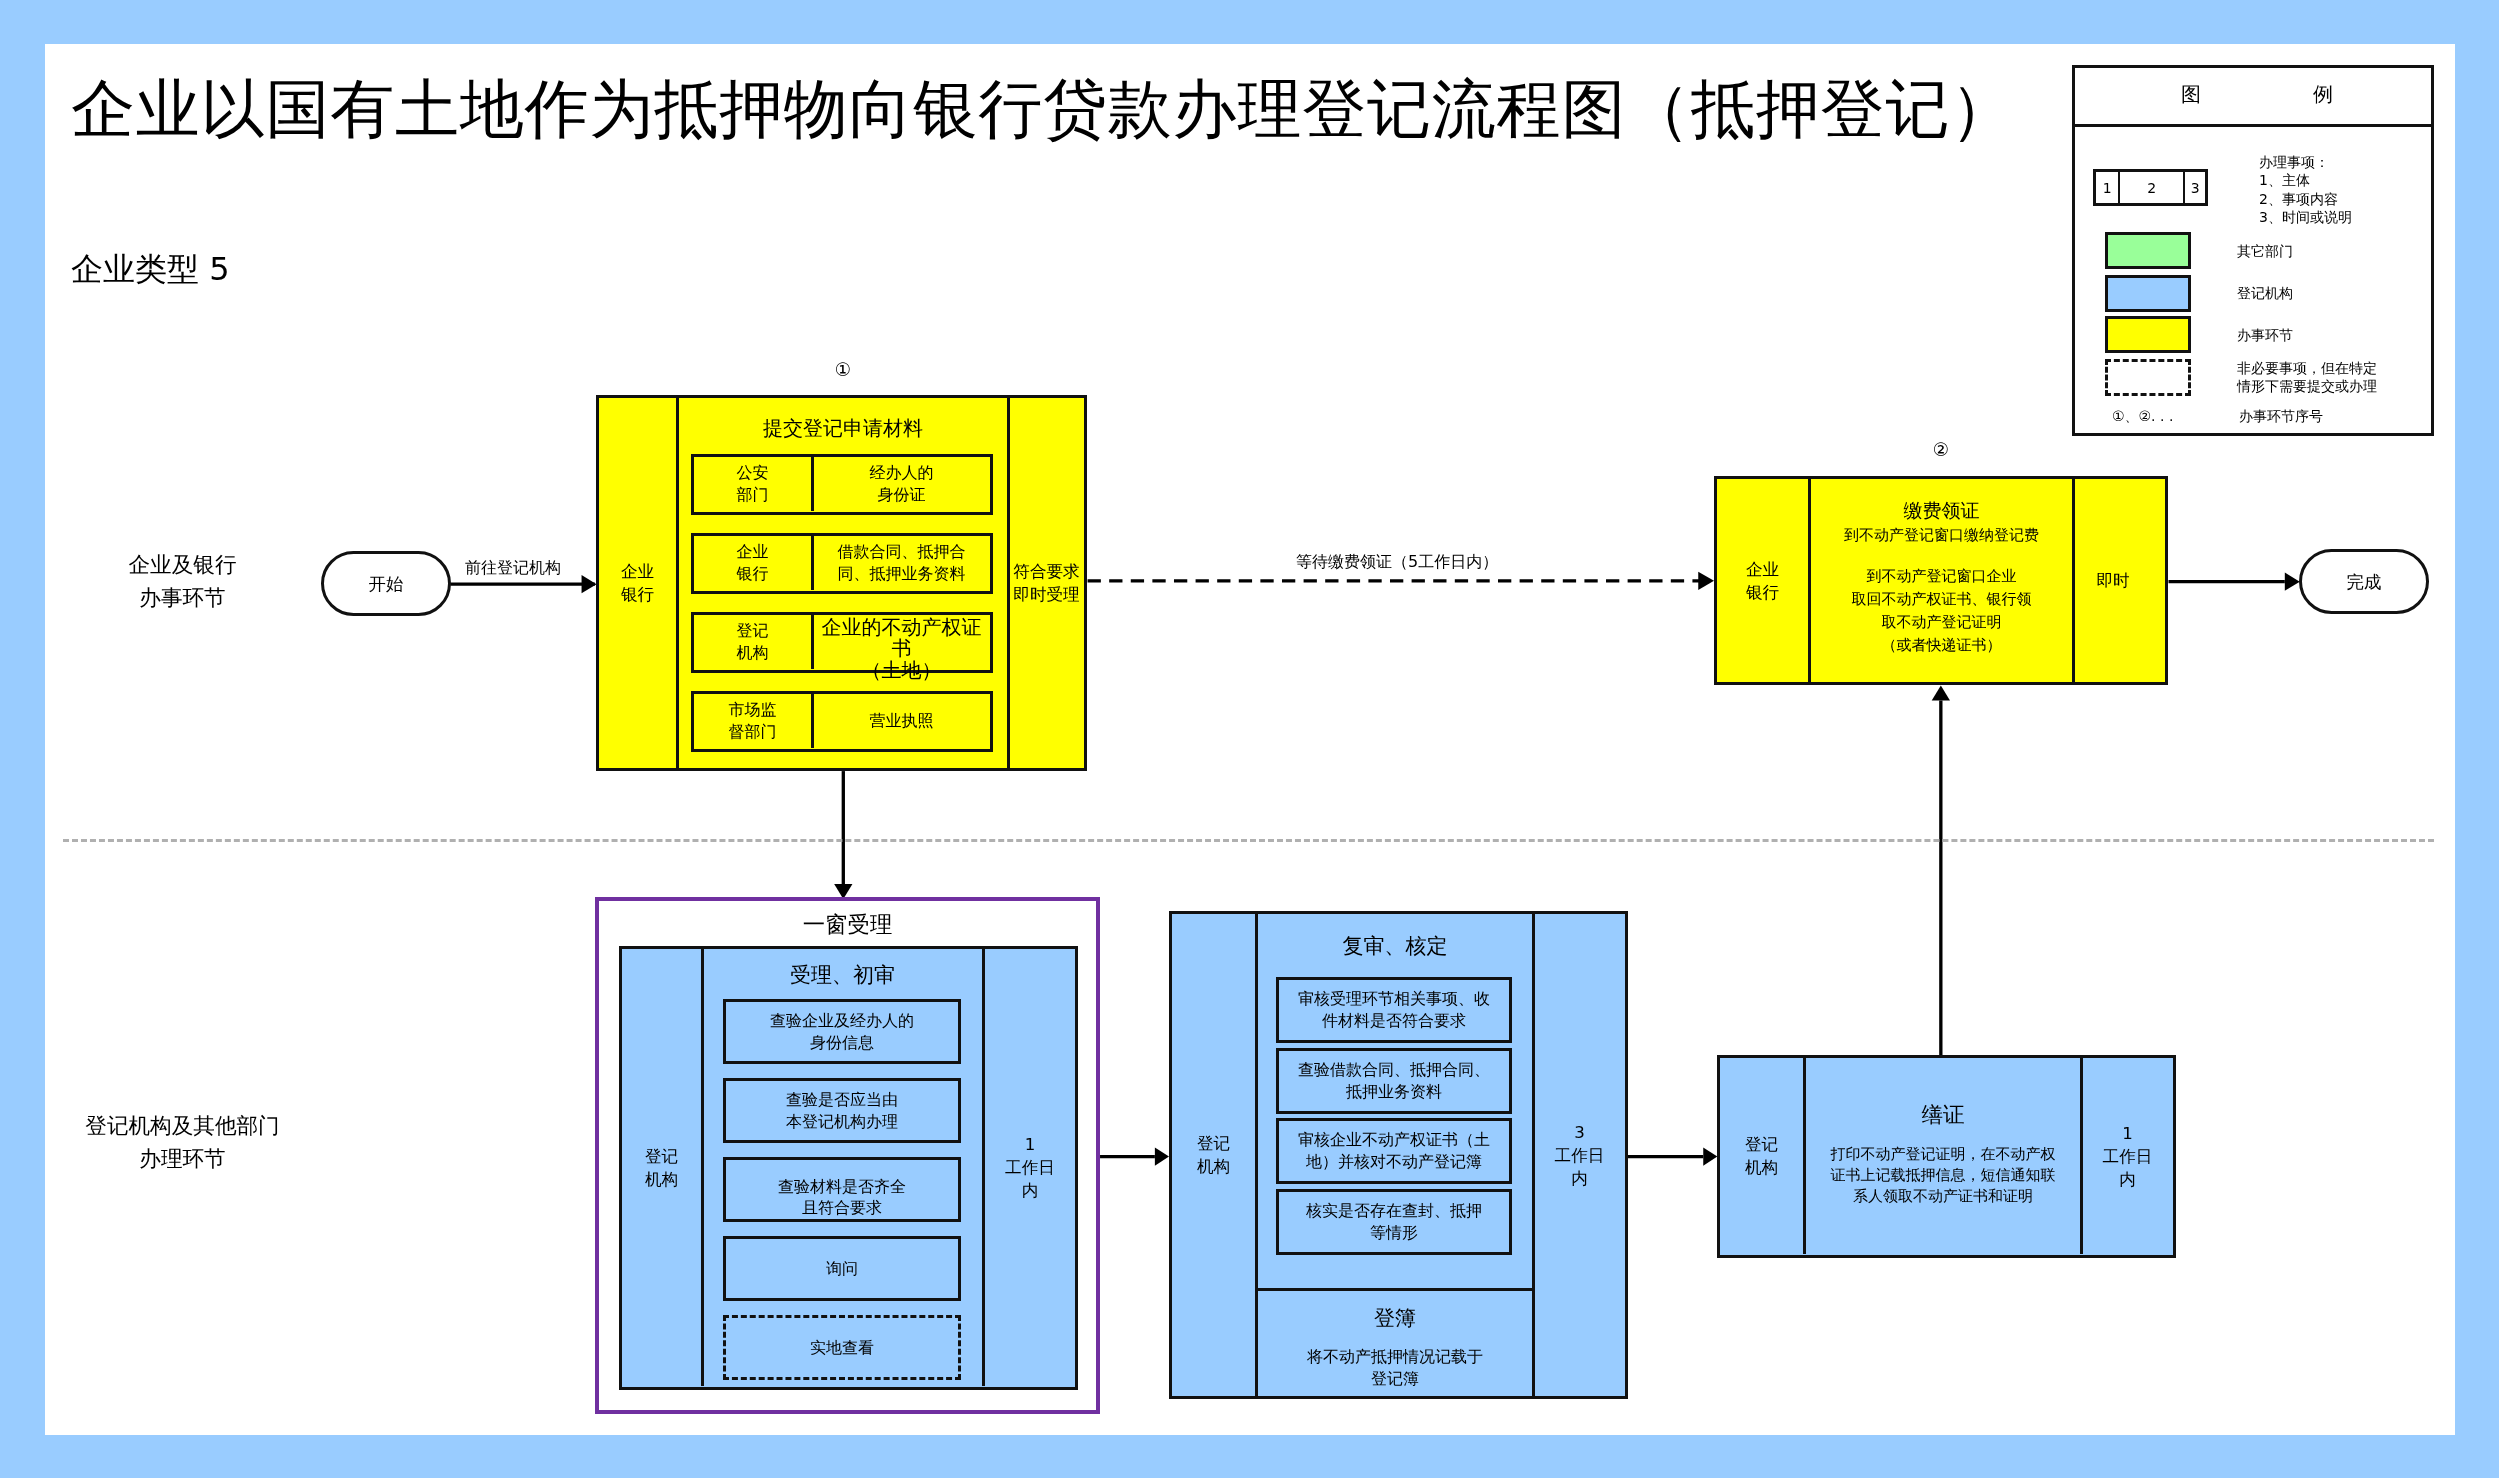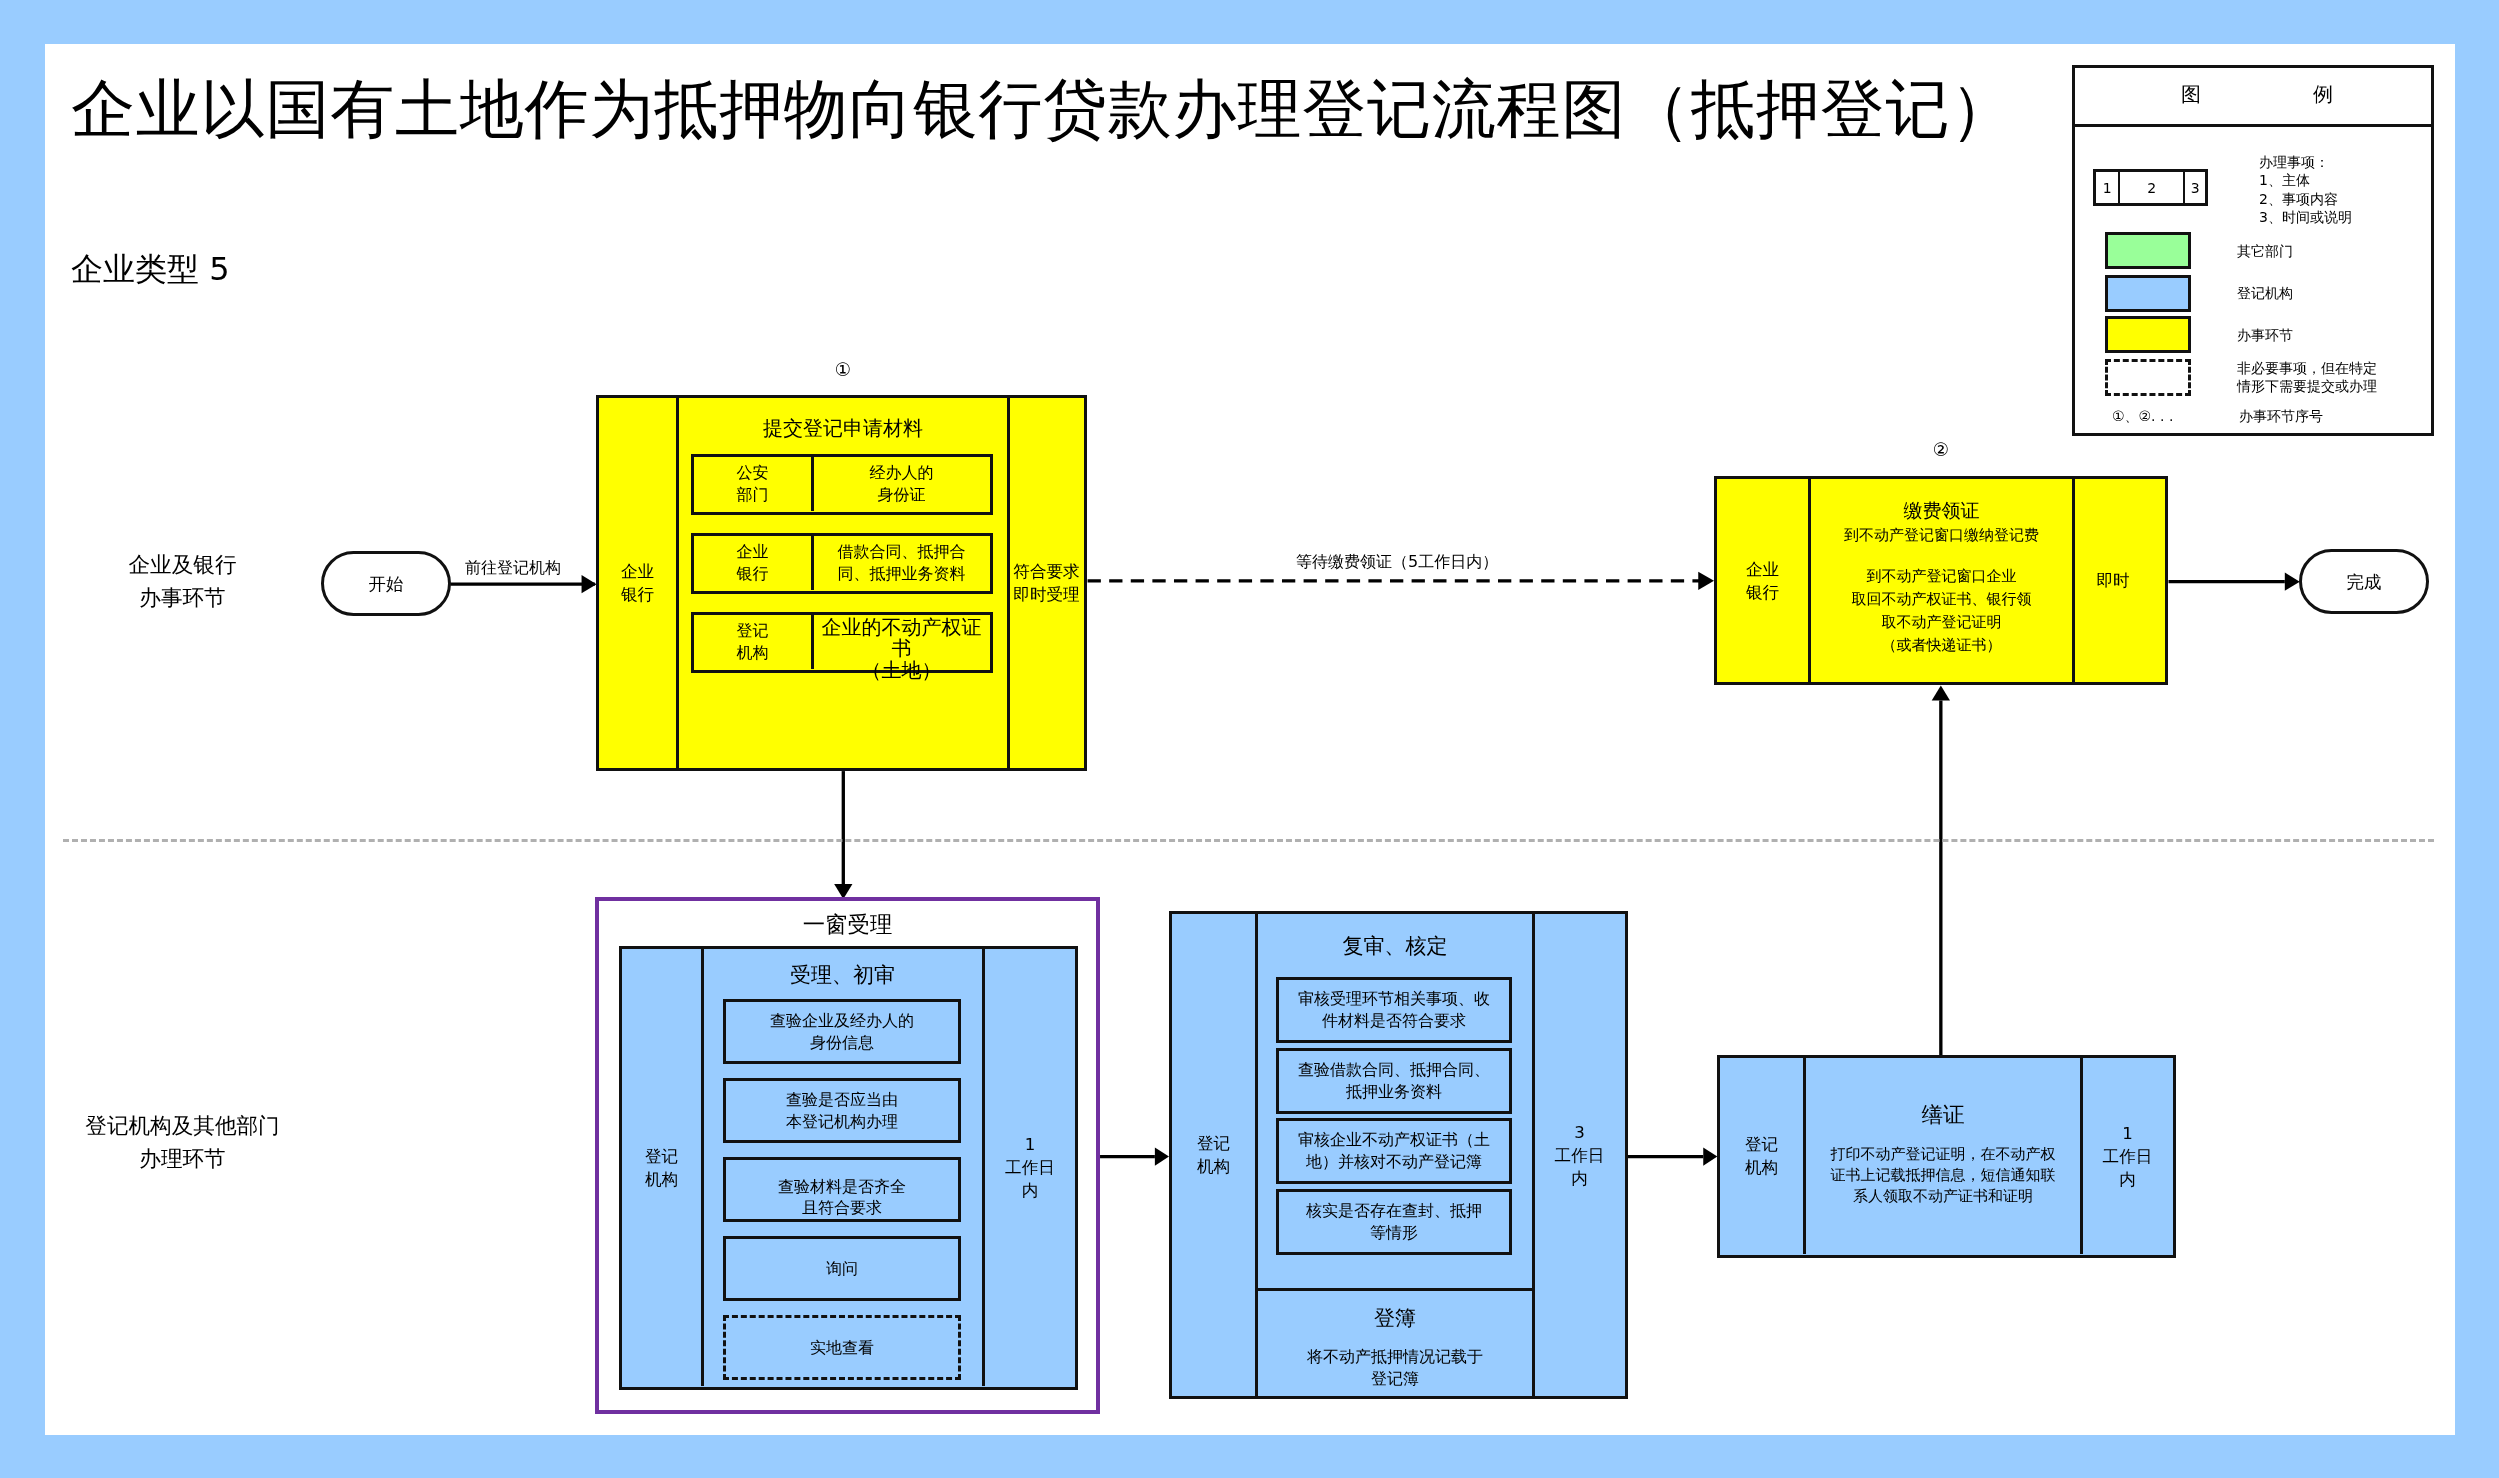--- a/index.html
+++ b/index.html
@@ -123,20 +123,31 @@
           <div>机构</div>
         </div>
       </div>
     <div class="abs col" style="left:120px;top:0;width:175px;height:68px;font-size:20px;line-height:21.6px;">
         <div>
           <div>企业的不动产权证书</div>
           <div>（土地）</div>
         </div>
       </div>
   </div>
+  <div class="abs bx" style="left:92px;top:293px;width:302px;height:61px;">
+    <div class="abs col" style="left:0;top:0;width:120px;height:54px;border-right:3.3px solid #111;font-size:16px;line-height:21.6px;">
+        <div>
+          <div>市场监</div>
+          <div>督部门</div>
+        </div>
+      </div>
+    <div class="abs col" style="left:120px;top:0;width:175px;height:54px;font-size:16px;line-height:21.6px;">
+        <div>营业执照</div>
+      </div>
+  </div>
 </div>
 
 <div class="abs num" style="left:1916px;top:439px;">②</div>
 <div class="abs yellow bx" style="left:1714px;top:476px;width:454px;height:209px;">
   <div class="abs col" style="left:0;top:0;width:94px;height:203px;border-right:3.3px solid #111;">
     <div>
         <div>企业</div>
         <div>银行</div>
       </div>
   </div>

